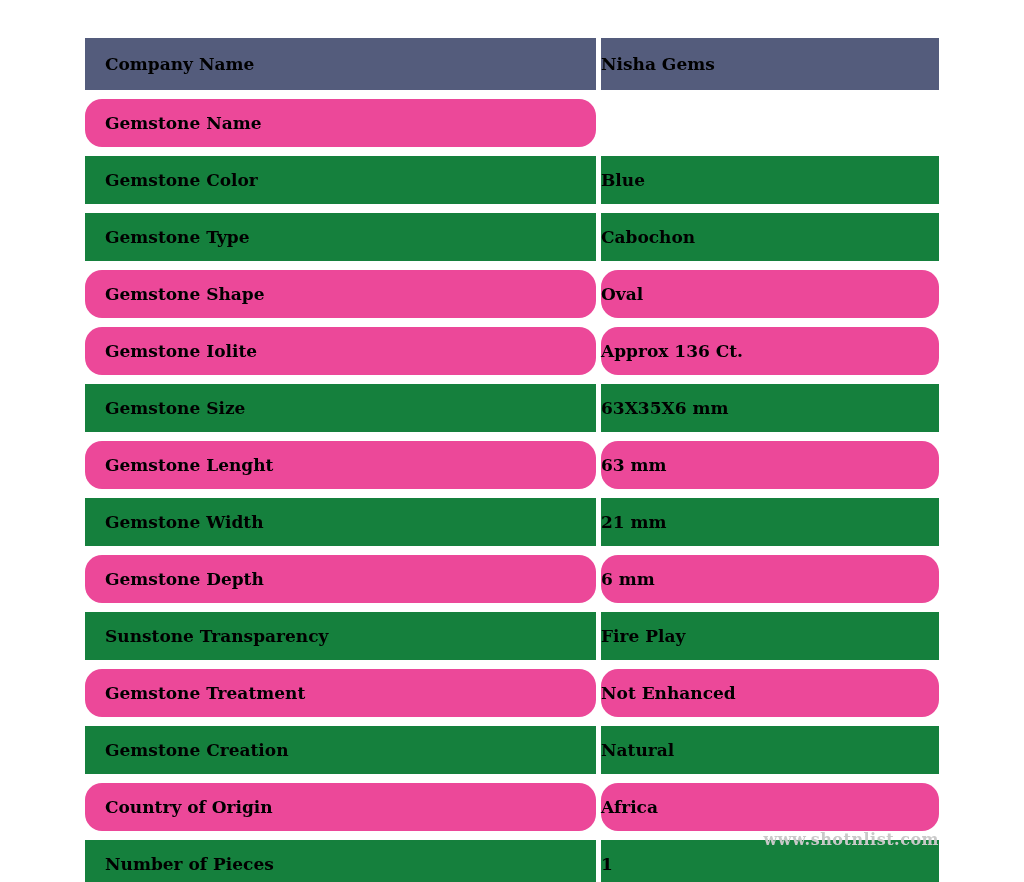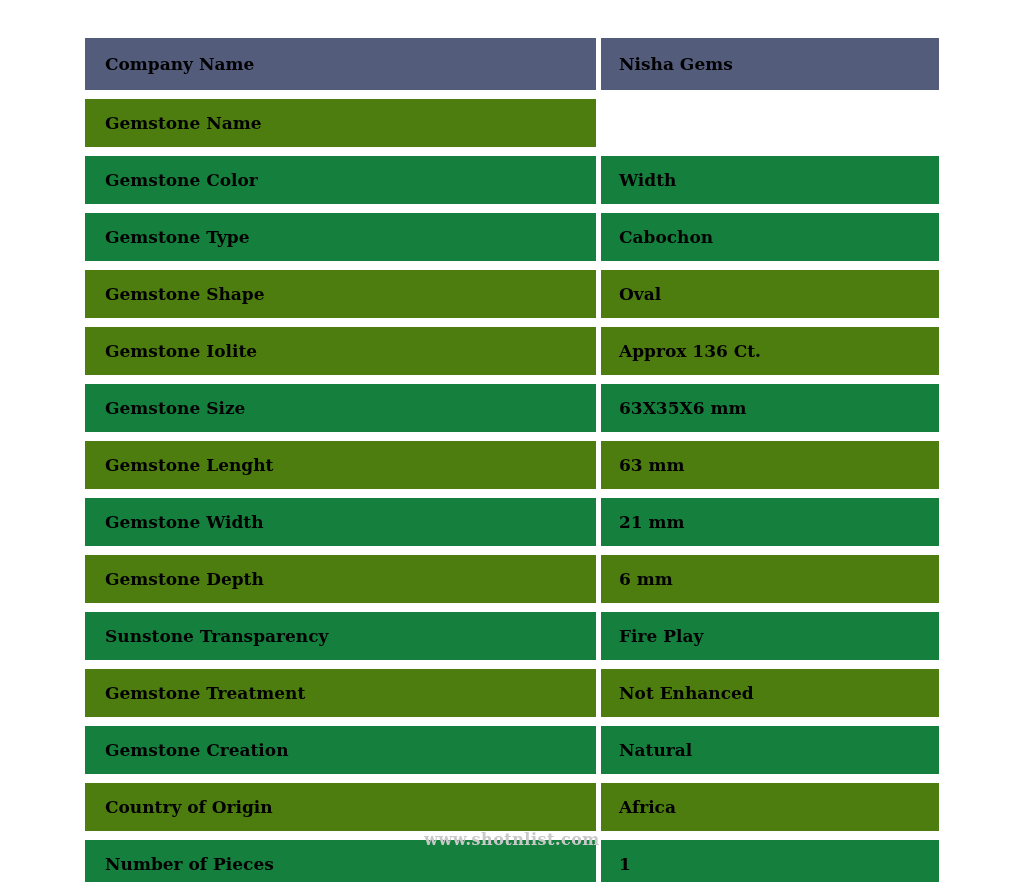--- a/index.html
+++ b/index.html
@@ -34,29 +34,29 @@
     height: 48px;
     display: flex;
     align-items: center;
     font-size: 17px;
     font-weight: bold;
     color: #000000;
     background: #15803d;
     box-sizing: border-box;
   }
   .cell.label { padding-left: 20px; }
-  .cell.value { padding-left: 18px; }
-  .row.alt .cell { background: #4d7c0f; }
+  .cell.value { }
+  .row.alt .cell { background: #ec4899; border-radius: 17px; }
   .row.header .cell { background: #545c7c; height: 52px; }
   .watermark {
     position: absolute;
     left: 85px;
     top: 830px;
     width: 854px;
-    text-align: center;
+    text-align: right;
     font-size: 16px;
     font-weight: bold;
     color: #c9c9c9;
     letter-spacing: 0.5px;
   }
 </style>
 </head>
 <body>
 
 <div class="page">
@@ -67,21 +67,21 @@
       <div class="cell label">Company Name</div>
       <div class="cell value">Nisha Gems</div>
     </div>
 
     <div class="row alt">
       <div class="cell label">Gemstone Name</div>
     </div>
 
     <div class="row">
       <div class="cell label">Gemstone Color</div>
-      <div class="cell value">Width</div>
+      <div class="cell value">Blue</div>
     </div>
 
     <div class="row">
       <div class="cell label">Gemstone Type</div>
       <div class="cell value">Cabochon</div>
     </div>
 
     <div class="row alt">
       <div class="cell label">Gemstone Shape</div>
       <div class="cell value">Oval</div>

